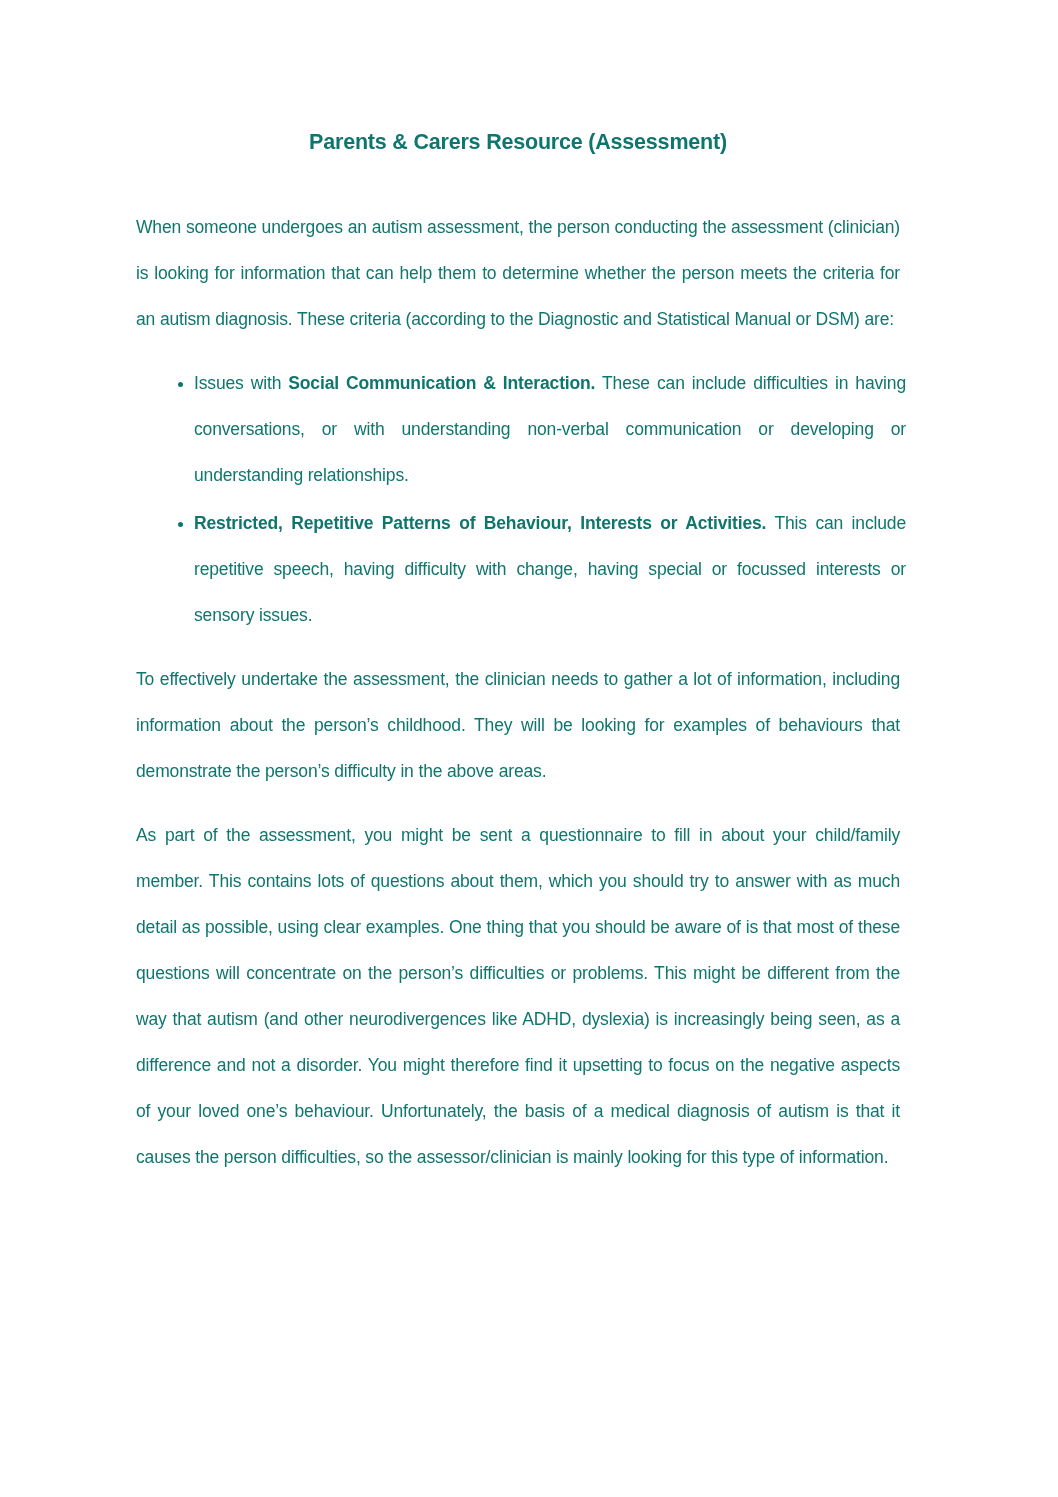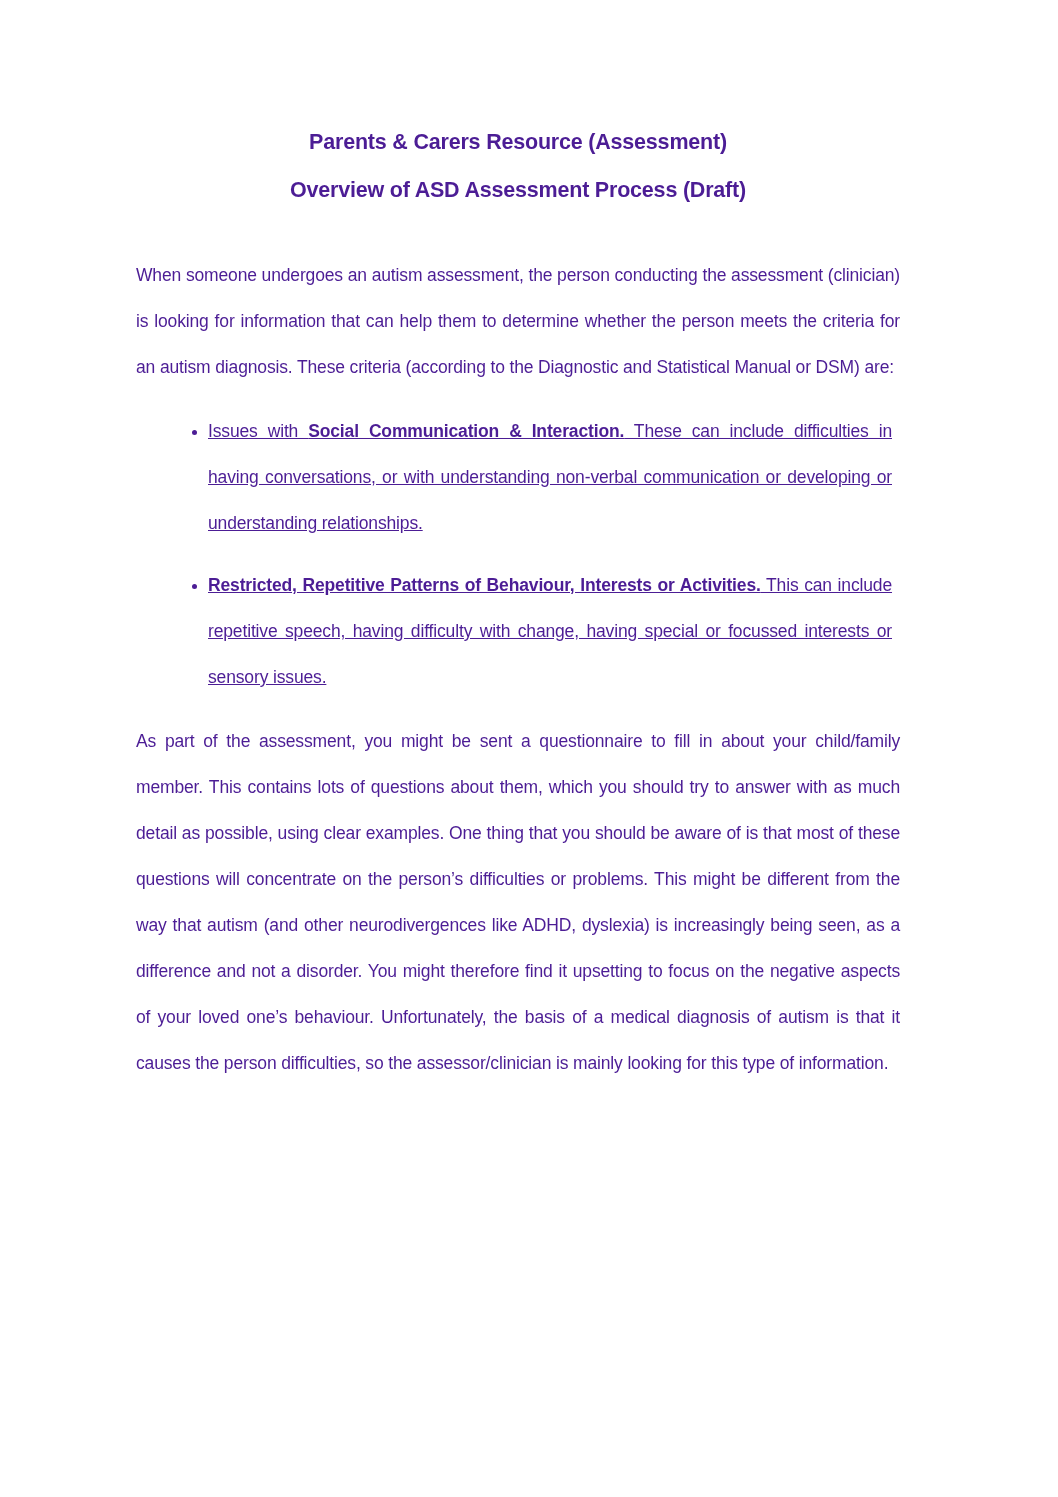--- a/index.html
+++ b/index.html
@@ -8,21 +8,21 @@
     background: #ffffff;
   }
   .page {
     position: relative;
     width: 1036px;
     height: 1497px;
     background: #ffffff;
     box-sizing: border-box;
     padding: 118px 128px 0 128px;
     font-family: "Liberation Sans", sans-serif;
-    color: #4c1d95;
+    color: #0f766e;
     overflow: hidden;
   }
   .doc-title {
     margin: 0;
     font-size: 21.5px;
     font-weight: bold;
     text-align: center;
     letter-spacing: -0.2px;
   }
   .doc-title .title-line {
@@ -41,42 +41,41 @@
   }
   p.para.first {
     margin-top: 38px;
   }
   ul.criteria {
     margin: 18px 0 0 0;
     padding: 0 0 0 64px;
     list-style: disc outside;
   }
   ul.criteria li {
-    margin: 16px;
+    margin: 2px;
     padding: 0;
-    text-decoration: underline;
   }
   ul.criteria li::marker {
     font-size: 15px;
   }
   b { font-weight: bold; }
 </style>
 </head>
 <body>
 
 <div class="page">
 
   <h1 class="doc-title">
     <span class="title-line">Parents &amp; Carers Resource (Assessment)</span>
-    <span class="title-line">Overview of ASD Assessment Process (Draft)</span>
   </h1>
 
   <p class="para body-text first">When someone undergoes an autism assessment, the person conducting the assessment (clinician) is looking for information that can help them to determine whether the person meets the criteria for an autism diagnosis. These criteria (according to the Diagnostic and Statistical Manual or DSM) are:</p>
 
   <ul class="criteria body-text">
     <li><span>Issues with </span><b>Social Communication &amp; Interaction.</b><span> These can include difficulties in having conversations, or with understanding non-verbal communication or developing or understanding relationships.</span></li>
     <li><span></span><b>Restricted, Repetitive Patterns of Behaviour, Interests or Activities.</b><span> This can include repetitive speech, having difficulty with change, having special or focussed interests or sensory issues.</span></li>
   </ul>
 
+  <p class="para body-text">To effectively undertake the assessment, the clinician needs to gather a lot of information, including information about the person’s childhood. They will be looking for examples of behaviours that demonstrate the person’s difficulty in the above areas.</p>
 
   <p class="para body-text">As part of the assessment, you might be sent a questionnaire to fill in about your child/family member. This contains lots of questions about them, which you should try to answer with as much detail as possible, using clear examples. One thing that you should be aware of is that most of these questions will concentrate on the person’s difficulties or problems. This might be different from the way that autism (and other neurodivergences like ADHD, dyslexia) is increasingly being seen, as a difference and not a disorder.  You might therefore find it upsetting to focus on the negative aspects of your loved one’s behaviour. Unfortunately, the basis of a medical diagnosis of autism is that it causes the person difficulties, so the assessor/clinician is mainly looking for this type of information.</p>
 
 </div>
 
 </body></html>

